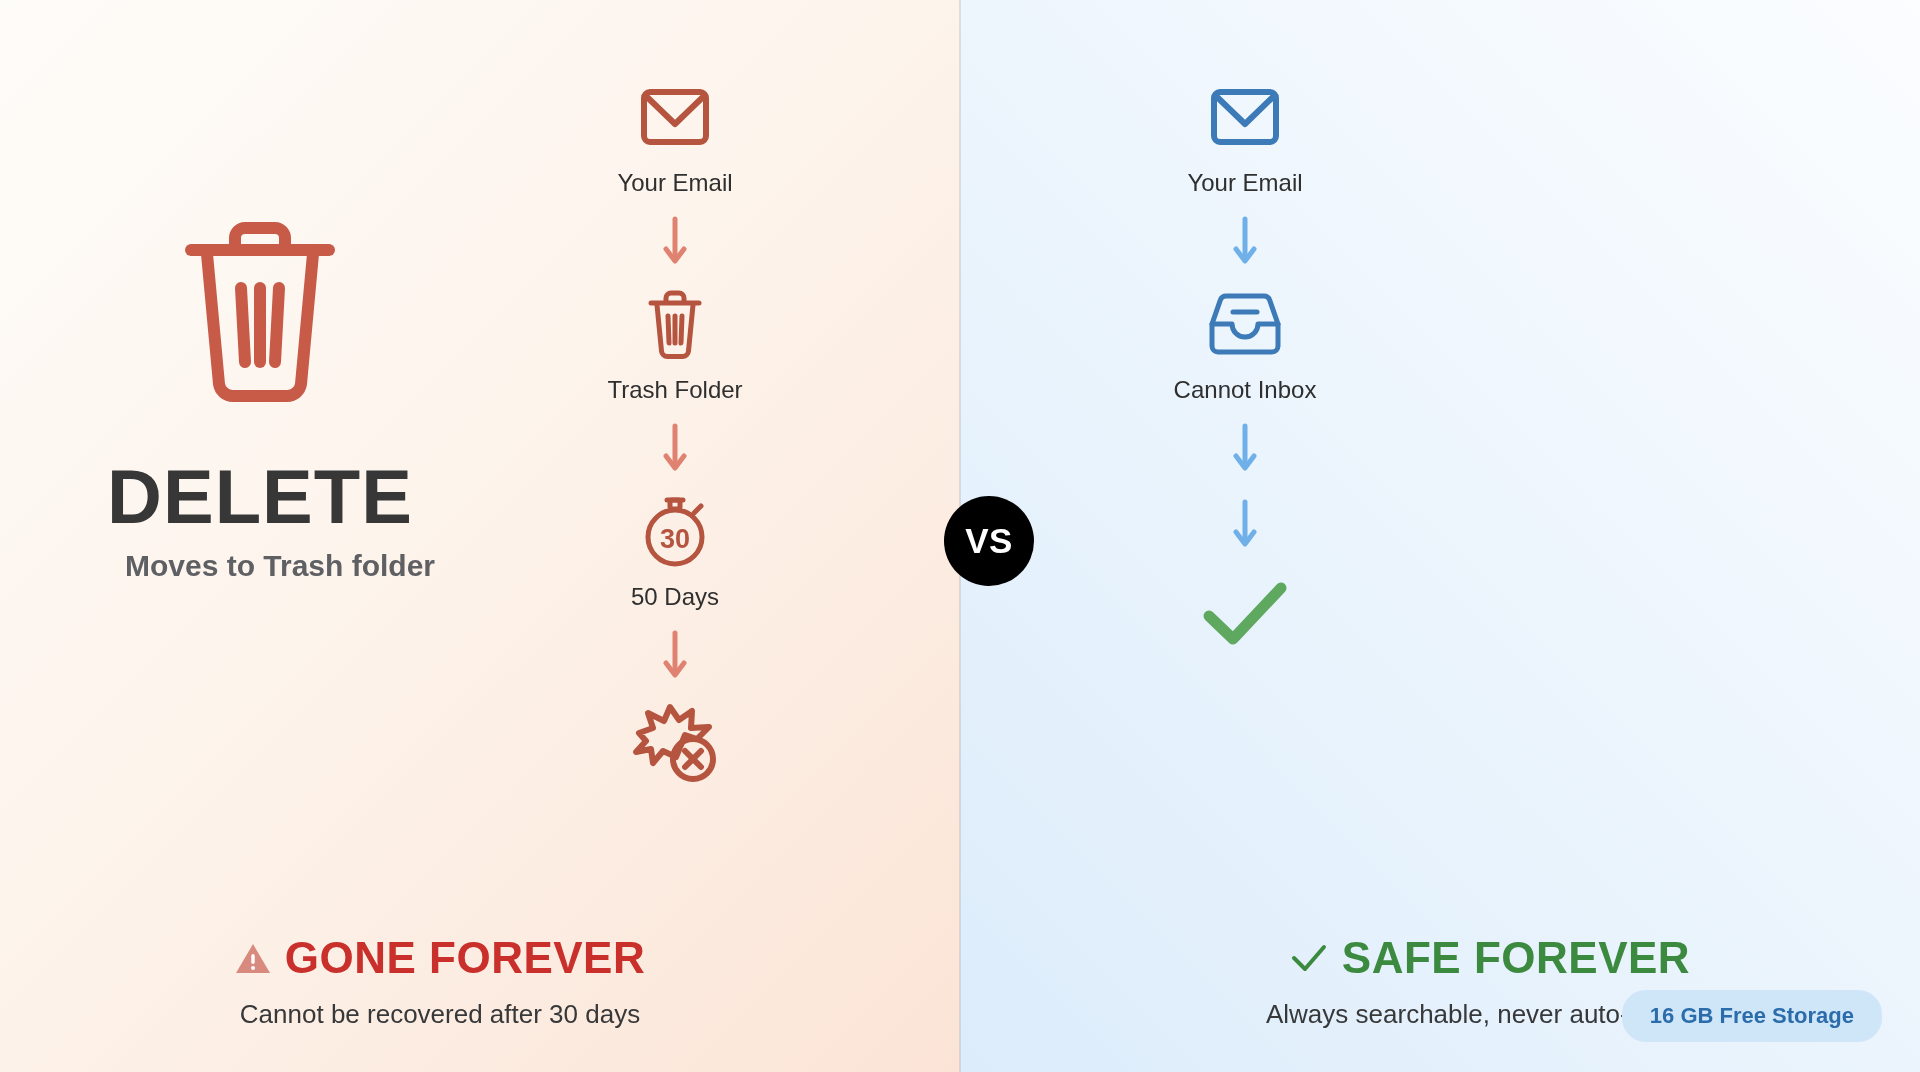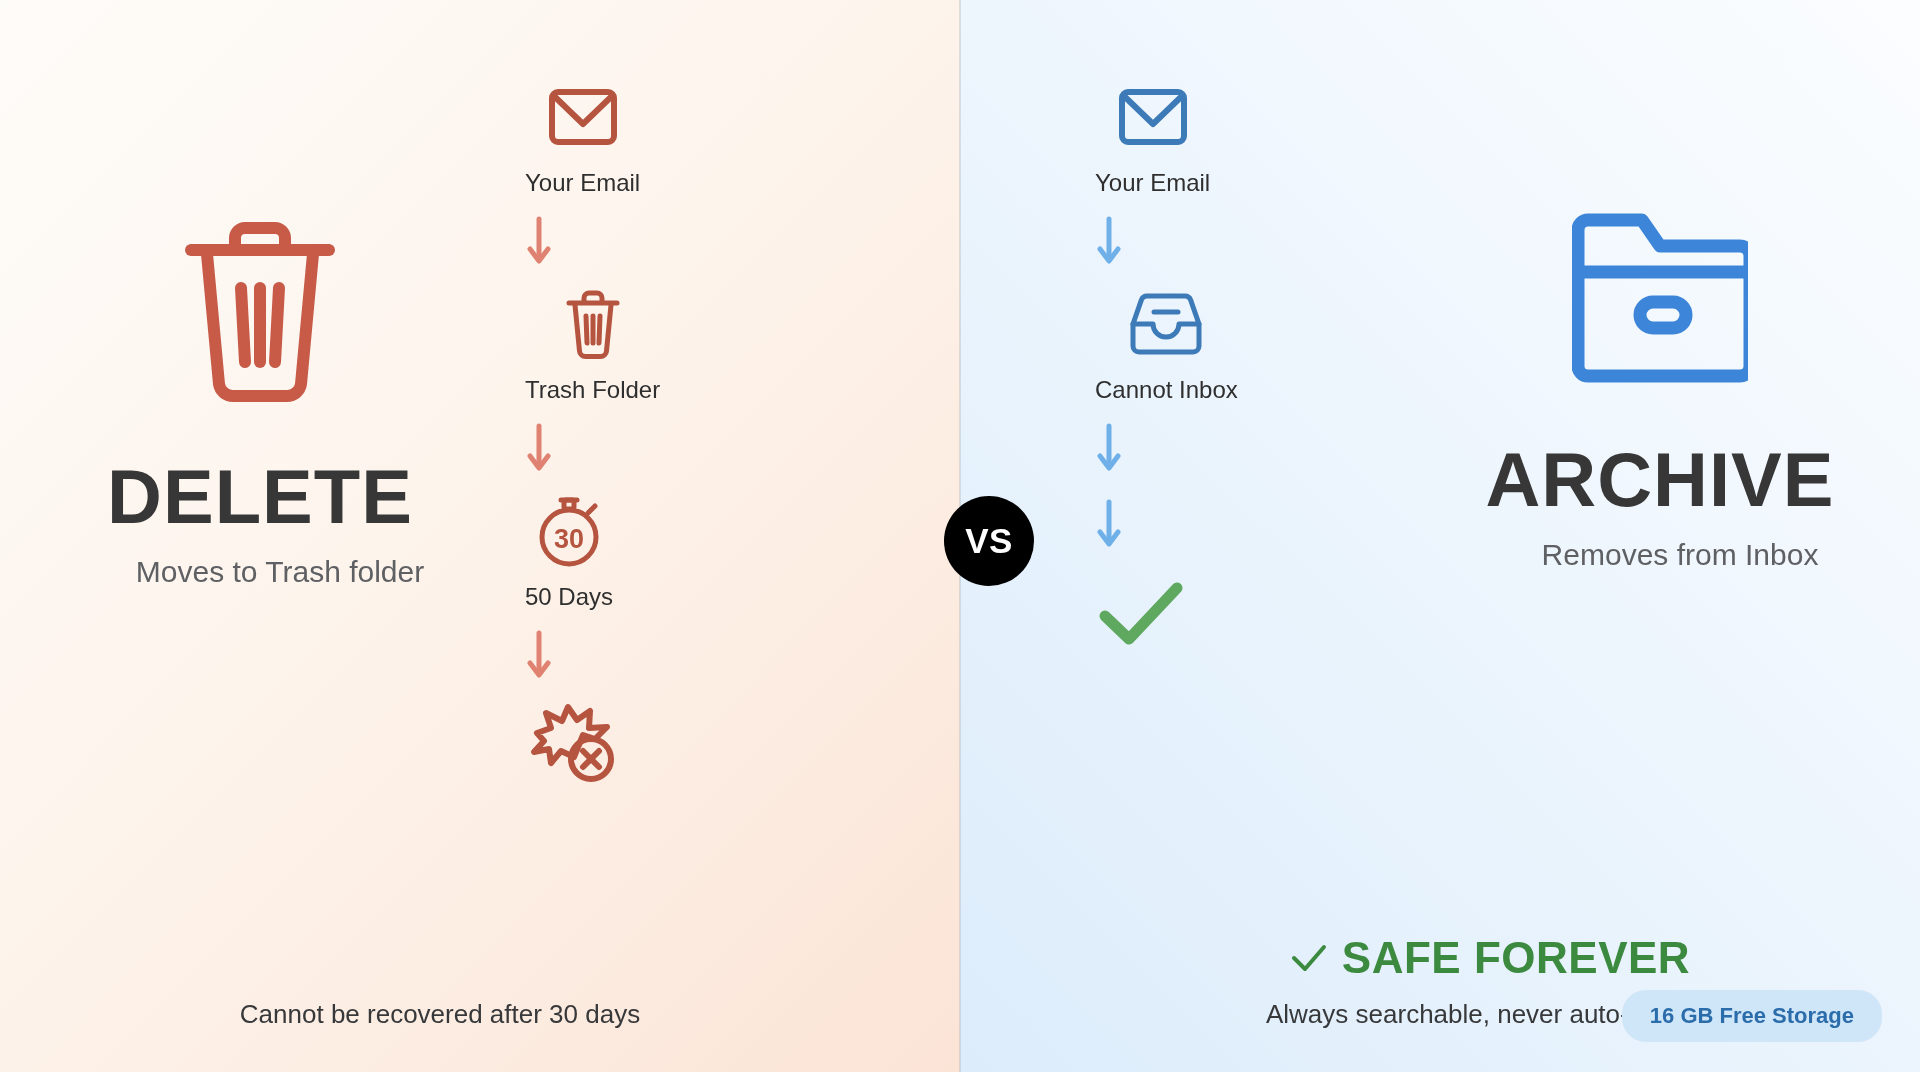--- a/index.html
+++ b/index.html
@@ -70,33 +70,33 @@
     font-weight: bold;
     letter-spacing: 1px;
     color: #373737;
     line-height: 1;
     margin-top: 42px;
   }
 
   .hero-sub {
     font-size: 30px;
     color: #5f6063;
-    margin-top: 20px;
-    font-weight: normal;
+    margin-top: 14px;
+    font-weight: bold;
     padding-left: 40px;
   }
 
   
   .flow {
     position: absolute;
     top: 78px;
     width: 300px;
     display: flex;
     flex-direction: column;
-    align-items: flex-start;
+    align-items: center;
     gap: 12px;
   }
   .panel--delete .flow { left: 525px; }
   .panel--archive .flow { left: 135px; }
 
   .flow-step {
     display: flex;
     flex-direction: column;
     align-items: center;
   }
@@ -284,20 +284,30 @@
           <path d="M12 32 L26 27 L21 12 L37 20 L43 6 L52 19 L65 10 L64 27 L82 26 L70 38
                    L58 34 L49 56 L36 50 L26 62 L24 48 L9 51 L19 40 Z"></path>
           <circle cx="66" cy="58" r="20"></circle>
           <line x1="58" y1="50" x2="74" y2="66"></line>
           <line x1="74" y1="50" x2="58" y2="66"></line>
         </svg>
       </div>
     </div>
 
     <div class="verdict">
+      <div class="verdict-head verdict-head--danger">
+        <span>
+          <svg width="36" height="33" viewBox="0 0 36 33">
+            <path d="M18 2 L35 31 L1 31 Z" fill="#d98a7e"></path>
+            <rect x="16.3" y="12" width="3.4" height="10" rx="1.7" fill="#ffffff"></rect>
+            <circle cx="18" cy="26" r="2" fill="#ffffff"></circle>
+          </svg>
+        </span>
+        <span>GONE FOREVER</span>
+      </div>
       <div class="verdict-sub">Cannot be recovered after 30 days</div>
     </div>
   </div>
 
   <div class="panel panel--archive">
 
     <div class="flow">
 
       <div class="flow-step">
         <div class="flow-icon">
@@ -343,32 +353,20 @@
         </svg>
       </div>
 
       <div class="flow-final">
         <svg width="92" height="72" viewBox="0 0 92 72" fill="none" stroke="#5fa85f" stroke-width="11" stroke-linecap="round" stroke-linejoin="round">
           <path d="M10 39 L34 62 L82 11"></path>
         </svg>
       </div>
     </div>
 
-    <div class="hero">
-      <div class="hero-icon">
-        <svg width="176" height="190" viewBox="0 0 176 190" fill="none" stroke="#3d85d8" stroke-width="13" stroke-linecap="round" stroke-linejoin="round">
-          <path d="M12 22 h54 l18 26 h80 a10 10 0 0 1 10 10 v110 a10 10 0 0 1 -10 10 H12
-                   a10 10 0 0 1 -10 -10 V32 a10 10 0 0 1 10 -10 Z" transform="translate(4,0)"></path>
-          <line x1="6" y1="74" x2="178" y2="74"></line>
-          <rect x="68" y="104" width="46" height="26" rx="13"></rect>
-        </svg>
-      </div>
-      <div class="hero-title">ARCHIVE</div>
-      <div class="hero-sub">Removes from Inbox</div>
-    </div>
 
     <div class="verdict">
       <div class="verdict-head verdict-head--safe">
         <span>
           <svg width="38" height="30" viewBox="0 0 38 30" fill="none" stroke="#3c8a3f" stroke-width="4" stroke-linecap="round" stroke-linejoin="round">
             <path d="M4 15 L15 26 L34 4"></path>
           </svg>
         </span>
         <span>SAFE FOREVER</span>
       </div>

